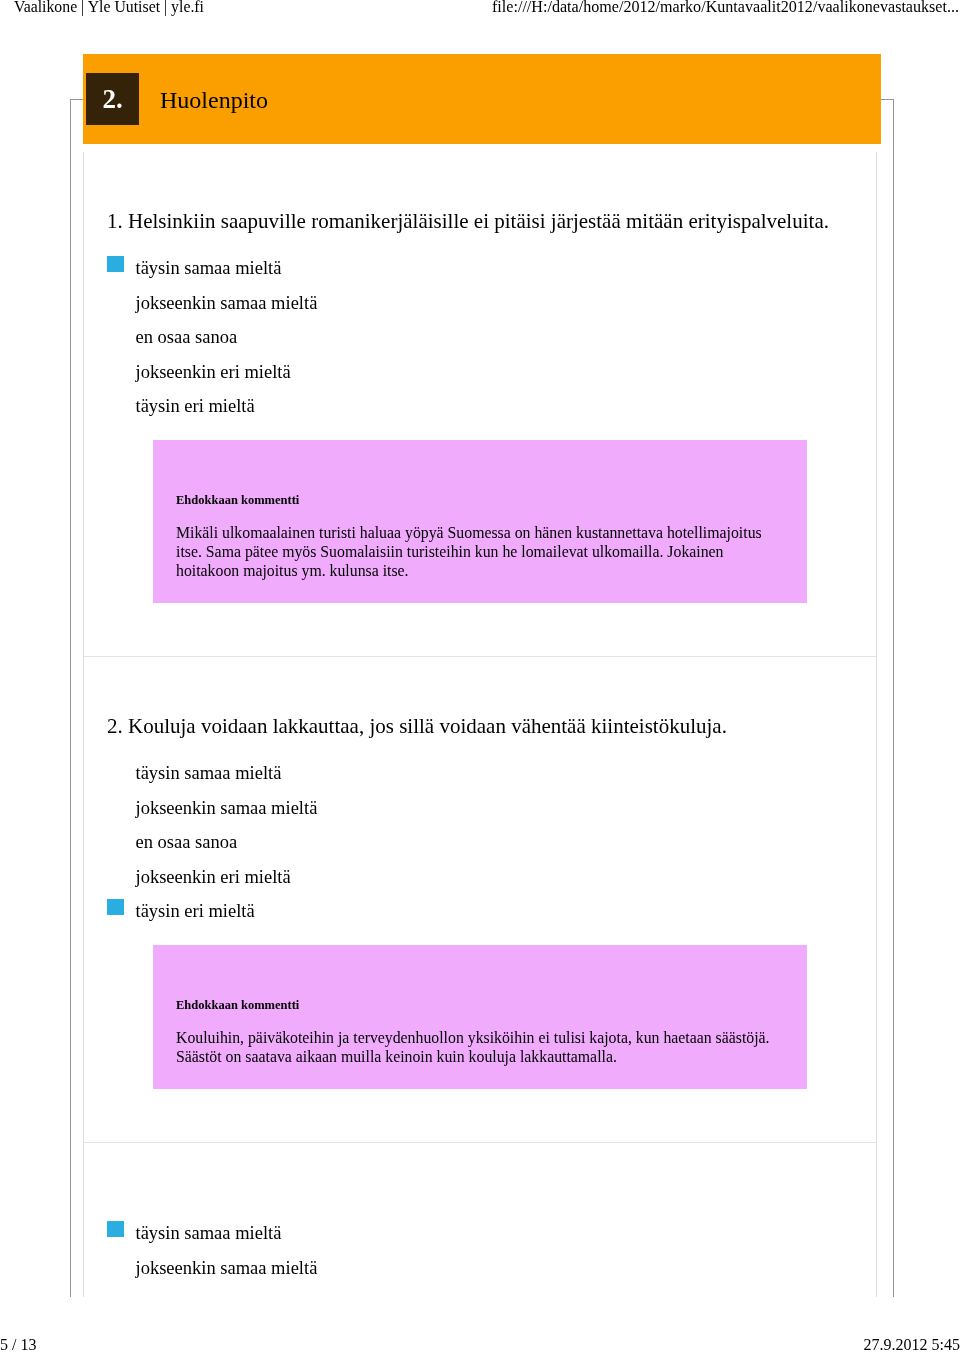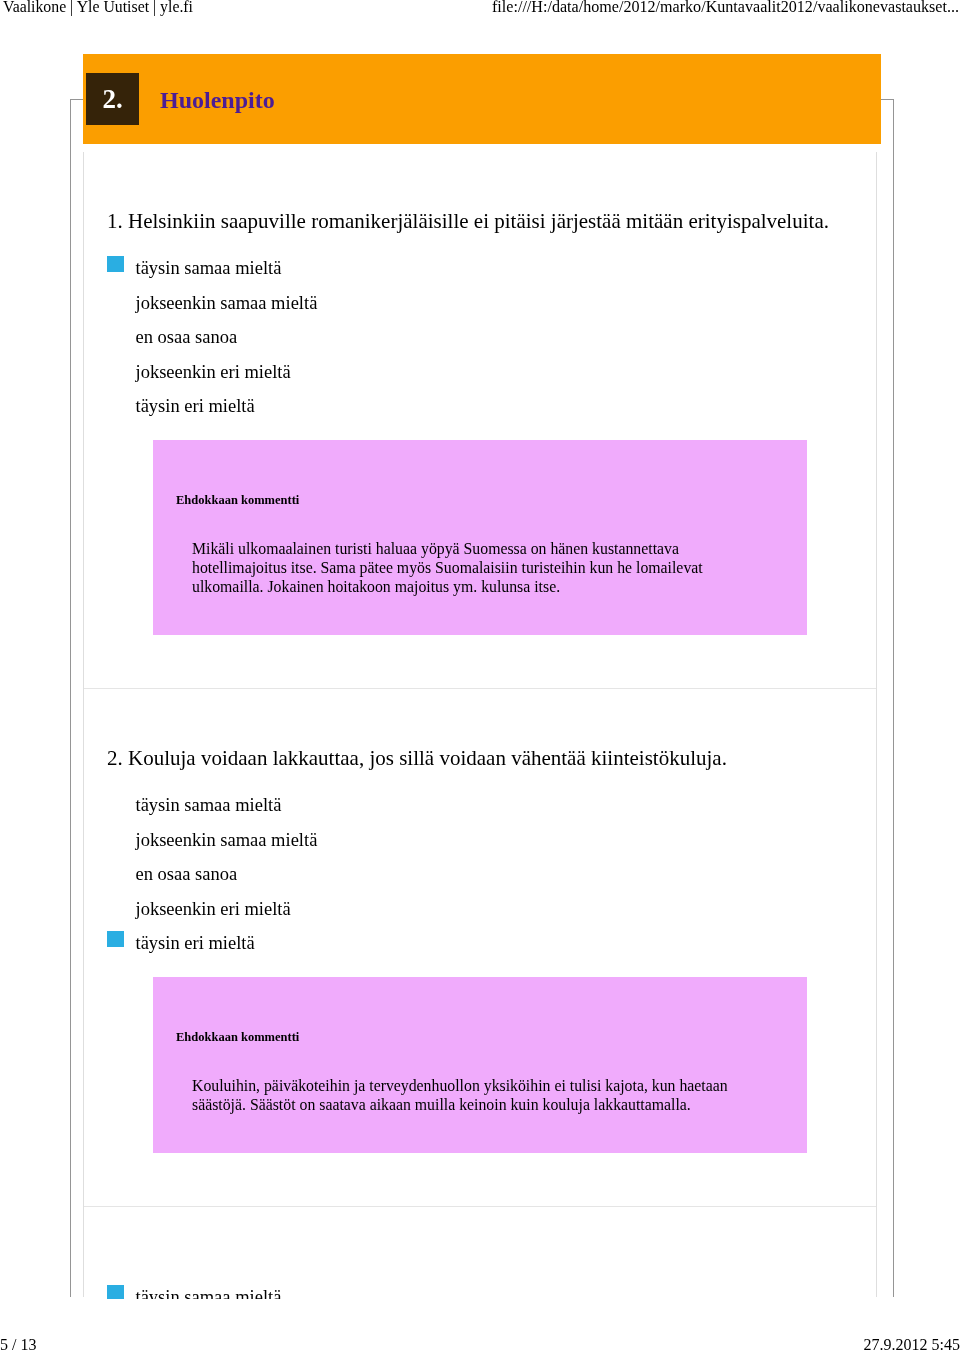--- a/index.html
+++ b/index.html
@@ -6,55 +6,55 @@
   html,body{margin:0;padding:0;}
   body{width:960px;height:1354px;background:#ffffff;
        font-family:"Liberation Serif",serif;color:#000000;
        overflow:hidden;position:relative;
        -webkit-font-smoothing:antialiased;}
   .page{position:absolute;left:0;top:0;width:960px;height:1354px;overflow:hidden;}
 
   
   .print-header{position:absolute;left:0;top:0;width:960px;height:20px;
                 font-size:16px;line-height:16px;}
-  .print-header .ph-left{position:absolute;left:3px;top:-1px;white-space:nowrap;font-size:15.8px;}
+  .print-header .ph-left{position:absolute;left:14px;top:-1px;white-space:nowrap;font-size:15.8px;}
   .print-header .ph-right{position:absolute;left:492px;top:-1px;white-space:nowrap;font-size:16.1px;}
   .print-footer{position:absolute;left:0;top:1337px;width:960px;height:20px;
                 font-size:16px;line-height:16px;}
   .print-footer .pf-left{position:absolute;left:0px;top:0;white-space:nowrap;}
   .print-footer .pf-right{position:absolute;right:0;top:0;white-space:nowrap;}
 
   
   .frame-outer{position:absolute;left:70px;top:99px;width:824px;height:1198px;
                border:1px solid #959595;border-bottom:0;box-sizing:border-box;}
   .frame-inner{position:absolute;left:83px;top:152px;width:794px;height:1145px;
                border-left:1px solid #dedede;border-right:1px solid #dedede;box-sizing:border-box;}
 
   
   .section-bar{position:absolute;left:83px;top:54px;width:798px;height:90px;background:#fb9e00;}
   .section-number{position:absolute;left:3px;top:19px;width:53px;height:52px;
                   background:#352309;color:#ffffff;font-weight:bold;font-size:27px;
                   text-align:center;line-height:52px;}
   .section-title{position:absolute;left:77px;top:28px;font-size:24px;line-height:36px;
-                 font-weight:bold;color:#4c1d95;}
+                 font-weight:normal;color:#000000;}
 
   
   .content-clip{position:absolute;left:84px;top:152px;width:792px;height:1147px;overflow:hidden;}
   .content{position:absolute;left:0;top:0;width:792px;}
   .question-block{position:relative;padding-top:56px;}
   .question-block.has-sep{padding-top:110px;}
   .question-text{font-size:21px;line-height:26px;margin:0 0 0 23px;padding:0;}
   .option-list{list-style:none;margin:17px 0 0 0;padding:0;}
   .option-row{position:relative;font-size:18.5px;line-height:34.5px;height:34.5px;
               padding-left:51.5px;white-space:nowrap;}
   .option-marker{position:absolute;left:23px;top:5px;width:17px;height:16px;background:#2aaee2;}
   .comment-box{background:#f0abfc;margin:16px 0 0 69px;width:654px;box-sizing:border-box;
                padding:51px 23px 23px 23px;}
   .comment-label{font-size:12.5px;line-height:18px;font-weight:bold;margin:0;padding:0;}
-  .comment-text{font-size:15.8px;line-height:19.2px;margin:16px;padding:14px 0 0 0;}
+  .comment-text{font-size:15.8px;line-height:19.2px;margin:0;padding:14px 0 0 0;}
   .question-sep{position:absolute;left:0;top:53px;width:793px;height:1px;background:#e5e5e5;}
 </style>
 </head>
 <body>
 
 <div class="page">
 
   <div class="print-header">
     <div class="ph-left">Vaalikone | Yle Uutiset | yle.fi</div>
     <div class="ph-right">file:///H:/data/home/2012/marko/Kuntavaalit2012/vaalikonevastaukset...</div>

